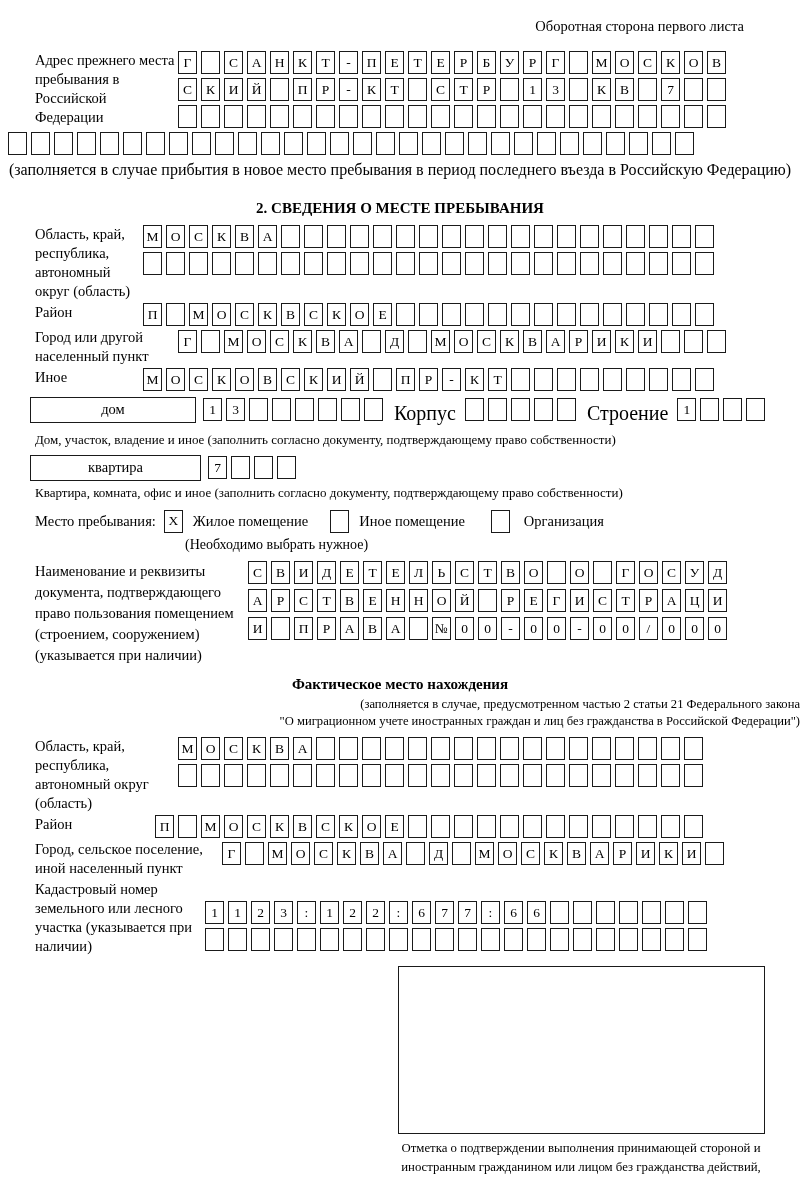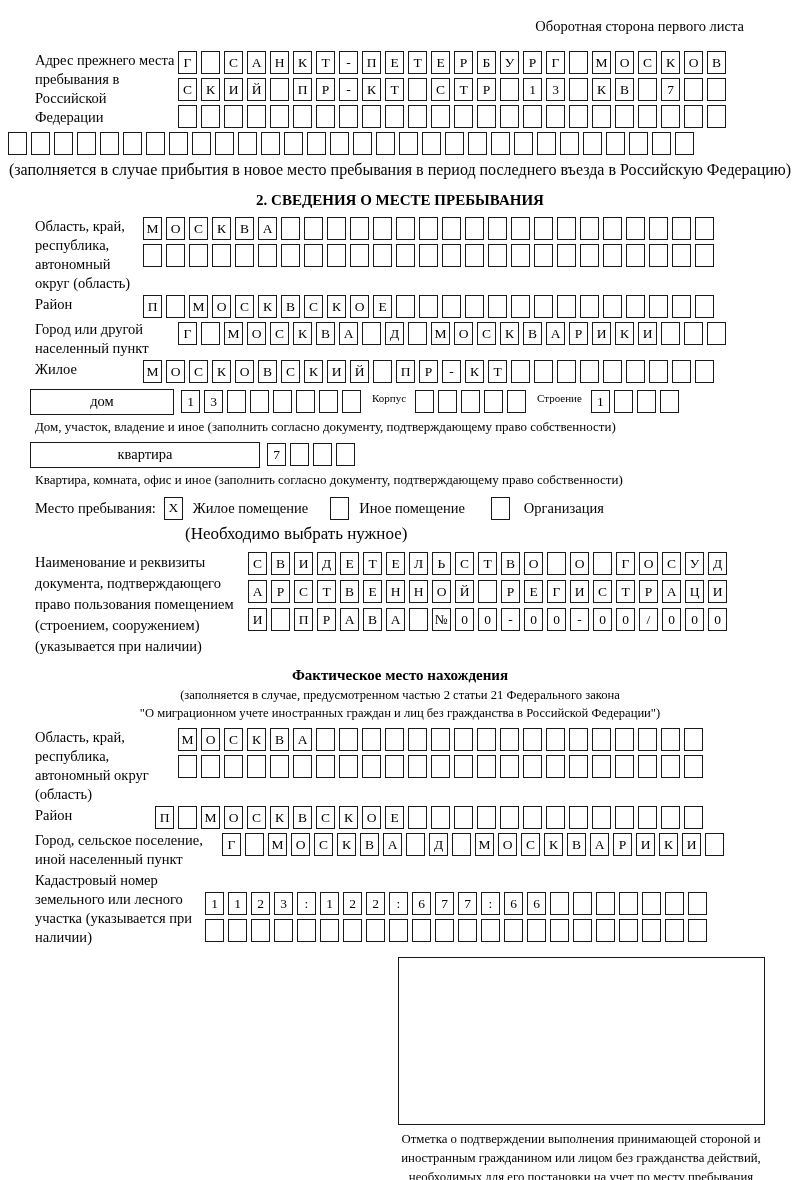--- a/index.html
+++ b/index.html
@@ -23,40 +23,40 @@
   .cellrow + .cellrow { margin-top: 4px; }
   .cell {
     width: 19px; height: 23px; flex: 0 0 auto;
     border: 1.6px solid #1a1a1a; display: inline-flex;
     align-items: center; justify-content: center;
     font-size: 13.5px; font-family: "Liberation Serif", serif;
   }
   .cellcol { flex: 1 1 auto; }
   .fullrow { margin: 4px 0 0 8px; }
   .note { font-size: 16px; text-align: center; margin-top: 3px; }
-  .h2 { font-size: 15px; font-weight: bold; text-align: center; margin-top: 9px; }
+  .h2 { font-size: 15px; font-weight: bold; text-align: center; margin-top: 17px; }
   .block { margin-top: 5px; }
   .widebox {
     border: 1.6px solid #1a1a1a; height: 26px; display: inline-flex;
     align-items: center; justify-content: center; font-size: 14.5px; flex: 0 0 auto;
   }
-  .housebox { width: 144px; }
-  .aptbox { width: 230px; }
-  .inline-lbl { font-size: 11px; padding: 2px 9px 0 11px; white-space: nowrap; }
+  .housebox { width: 166px; }
+  .aptbox { width: 171px; }
+  .inline-lbl { font-size: 20px; padding: 2px 9px 0 11px; white-space: nowrap; }
   .houserow { display: flex; align-items: flex-start; margin: 6px 0 0 30px; }
   .houserow .cellrow { margin-top: 1px; }
   .caption { font-size: 13px; margin: 3px 0 0 35px; }
   .place-row { display: flex; align-items: center; margin: 7px 0 0 35px; font-size: 14.5px; }
   .cb { margin: 0 0 0 8px; }
   .opt-lbl { margin-left: 10px; }
   .gap1 { margin-left: 22px; }
   .gap2 { margin-left: 26px; }
-  .center-note { text-align: left; margin-left: 185px; font-size: 17px; margin-top: 2px; }
+  .center-note { text-align: left; margin-left: 185px; font-size: 14px; margin-top: 2px; }
   .doc-rows .cellrow + .cellrow { margin-top: 5px; }
-  .fact-note { font-size: 12.6px; text-align: center; line-height: 1.4; }
+  .fact-note { font-size: 12.6px; text-align: right; line-height: 1.4; }
   .stamp-wrap { margin: 10px 0 0 398px; width: 367px; }
   .stamp-box { width: 367px; height: 168px; border: 1.8px solid #1a1a1a; }
   .stamp-caption { width: 392px; margin-left: -13px; text-align: center; font-size: 12.8px; line-height: 19px; margin-top: 5px; }
   .mt2 { margin-top: 2px; }
   .mt6 { margin-top: 6px; }
 </style>
 </head>
 <body>
 
 <div class="hdr">Оборотная сторона первого листа</div>
@@ -295,21 +295,21 @@
       <span class="cell">И</span>
       <span class="cell">К</span>
       <span class="cell">И</span>
       <span class="cell"></span>
       <span class="cell"></span>
       <span class="cell"></span>
     </div>
 </div>
 
 <div class="block flexrow mt2">
-  <div class="lbl w108 ml35">Жилое</div>
+  <div class="lbl w108 ml35">Иное</div>
   <div class="cellrow">
       <span class="cell">М</span>
       <span class="cell">О</span>
       <span class="cell">С</span>
       <span class="cell">К</span>
       <span class="cell">О</span>
       <span class="cell">В</span>
       <span class="cell">С</span>
       <span class="cell">К</span>
       <span class="cell">И</span>

